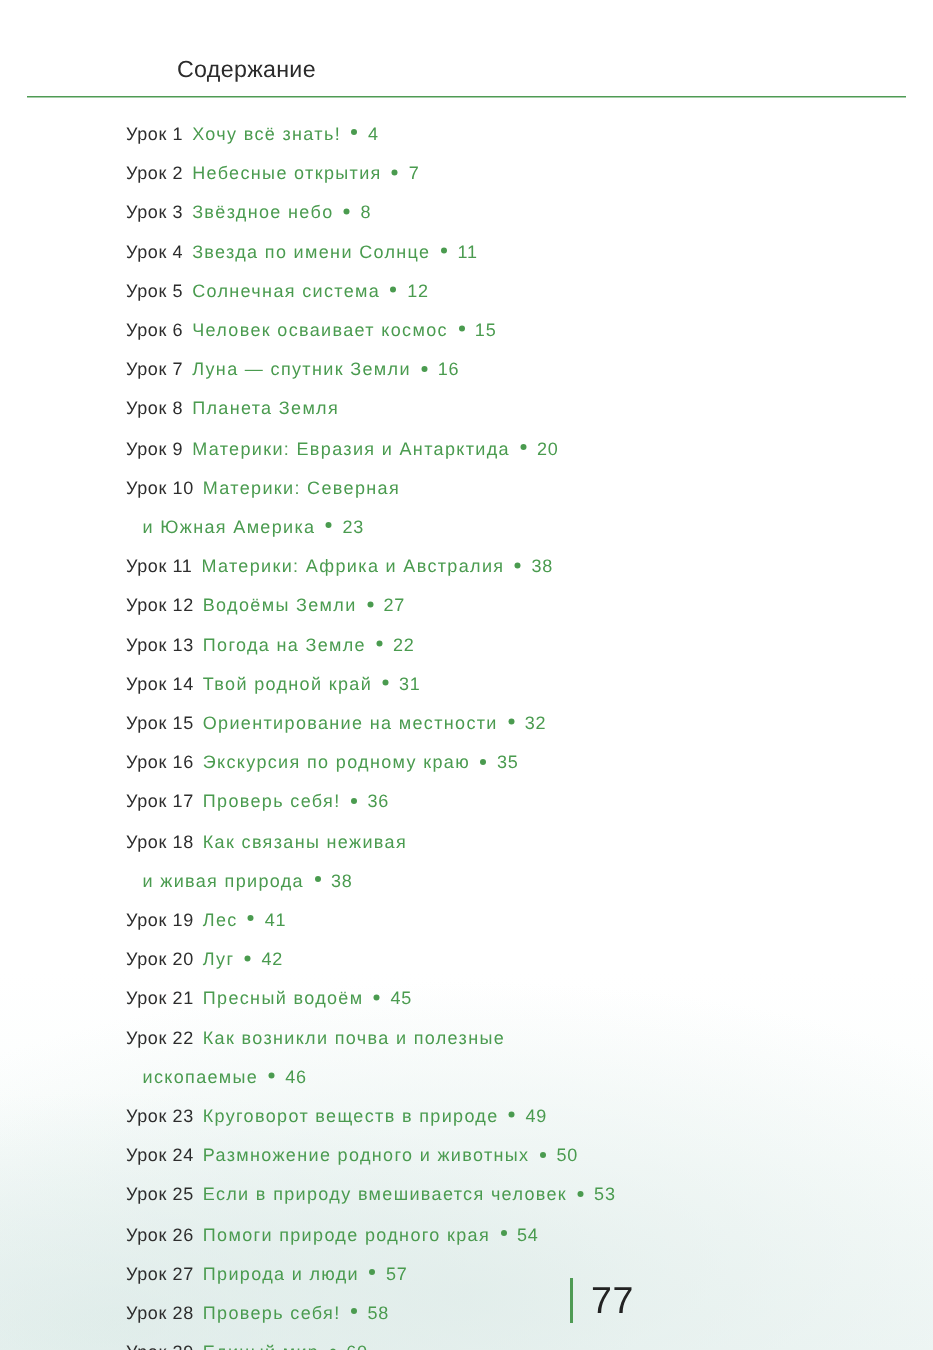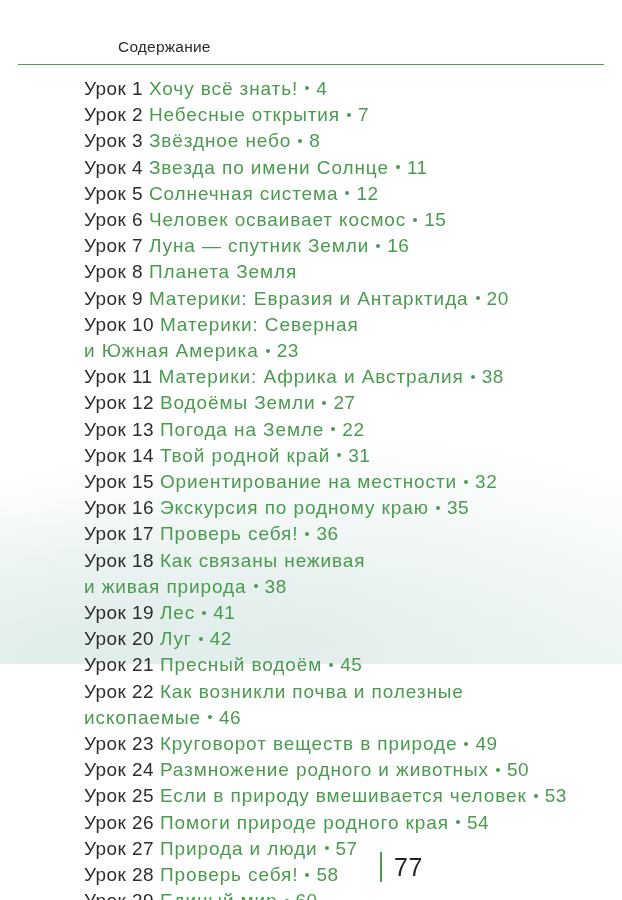--- a/index.html
+++ b/index.html
@@ -10,21 +10,21 @@
     width: 622px;
     height: 900px;
     background: #ffffff;
     font-family: "Liberation Sans", sans-serif;
     overflow: hidden;
     position: relative;
   }
   .page {
     position: relative;
     width: 622px;
-    height: 664px;
+    height: 900px;
     background:
       radial-gradient(ellipse 700px 300px at 50% 96%, rgba(222,235,232,0.75) 0%, rgba(255,255,255,0) 70%),
       radial-gradient(ellipse 500px 220px at 12% 98%, rgba(214,231,228,0.6) 0%, rgba(255,255,255,0) 70%),
       linear-gradient(to bottom, #ffffff 0%, #ffffff 72%, #fafdfc 86%, #f2f8f7 100%);
     box-sizing: border-box;
   }
   .header {
     position: absolute;
     top: 38px;
     left: 118px;
@@ -46,21 +46,21 @@
     top: 76px;
     left: 0;
     width: 622px;
   }
   .entry {
     display: block;
     padding: 0 0 0 84px;
     margin: 0;
     line-height: 26.2px;
     white-space: nowrap;
-    font-size: 19px;
+    font-size: 12px;
   }
   .entry .lesson {
     color: #2d2d2d;
     letter-spacing: 0.4px;
   }
   .entry .title {
     color: #4a9b4f;
     letter-spacing: 0.9px;
     margin-left: 6px;
   }
@@ -74,21 +74,21 @@
     vertical-align: middle;
   }
   .entry .page-num {
     color: #4a9b4f;
     letter-spacing: 0.5px;
   }
   .entry.cont {
     padding-left: 84px;
   }
   .entry.cont .title {
-    margin-left: 0;
+    margin-left: 11px;
   }
   .footer {
     position: absolute;
     left: 380px;
     top: 852px;
     display: flex;
     align-items: center;
   }
   .footer .bar {
     width: 2px;

